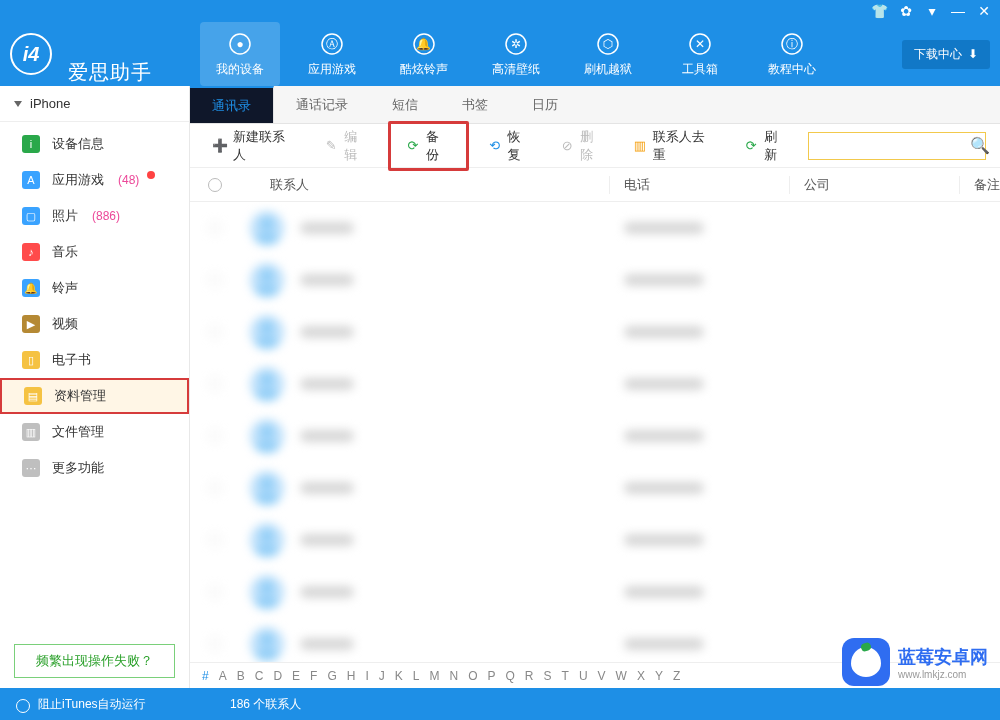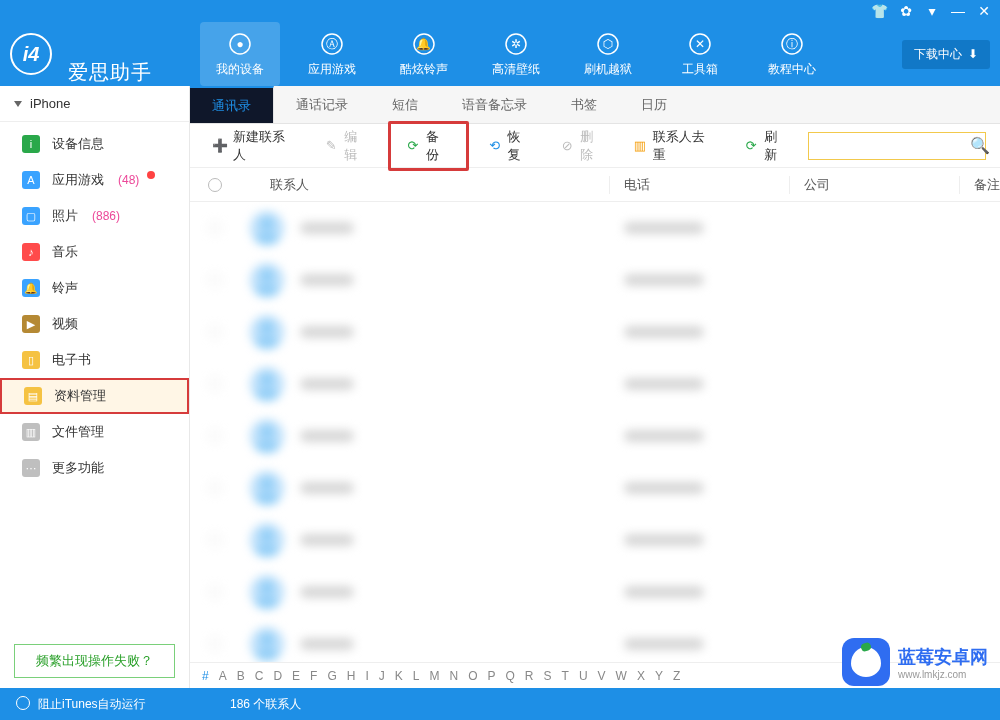--- a/index.html
+++ b/index.html
@@ -65,21 +65,21 @@
 .blur-text { background: #d7d7d7; height: 12px; border-radius: 6px; }
 .row .name-blur { width: 54px; margin-left: 16px; }
 .row .phone-blur { width: 80px; margin-left: 14px; }
 
 .alpha { height: 26px; border-top: 1px solid #eee; display: flex; align-items: center; gap: 10px; padding-left: 12px; font-size: 12px; color: #888; }
 .alpha span { cursor: pointer; }
 .alpha span.hash { color: #1e8fe6; }
 
 
 .footer { position: absolute; left: 0; right: 0; bottom: 0; height: 32px; background: #1e8fe6; color: #fff; display: flex; align-items: center; font-size: 12px; }
-.footer .left { width: 190px; padding-left: 16px; display: flex; align-items: flex-start; gap: 8px; }
+.footer .left { width: 190px; padding-left: 16px; display: flex; align-items: flex-end; gap: 8px; }
 .footer .left .ring { width: 14px; height: 14px; border: 1.5px solid #fff; border-radius: 50%; }
 .footer .mid { flex: 1; padding-left: 40px; }
 
 
 .watermark { position: absolute; right: 12px; bottom: 34px; display: flex; align-items: center; gap: 8px; }
 .wm-badge { width: 48px; height: 48px; background: #2f6df1; border-radius: 12px; display: flex; align-items: center; justify-content: center; }
 .wm-badge .berry { width: 30px; height: 30px; background: #fff; border-radius: 50% 50% 50% 50% / 55% 55% 45% 45%; position: relative; }
 .wm-badge .berry::before { content:""; position:absolute; width:10px; height:8px; background:#2aa84a; border-radius:4px; top:-4px; left:50%; transform:translateX(-50%) rotate(-20deg); }
 .wm-text .l1 { color: #2f6df1; font-size: 18px; font-weight: 600; }
 .wm-text .l2 { color: #999; font-size: 10px; }
@@ -174,21 +174,20 @@
   <div class="download-center">
     <span>下载中心</span>
     <span>⬇</span>
   </div>
 </div>
 
 <div class="tabs" id="tabs">
     <div class="tab active">通讯录</div>
     <div class="tab">通话记录</div>
     <div class="tab">短信</div>
-    <div class="tab">语音备忘录</div>
     <div class="tab">书签</div>
     <div class="tab">日历</div>
   </div>
 
 <div class="sidebar">
   <div class="device-row">
     <div class="chev"></div>
     <span>iPhone</span>
   </div>
   <div class="side-items" id="sideitems">

